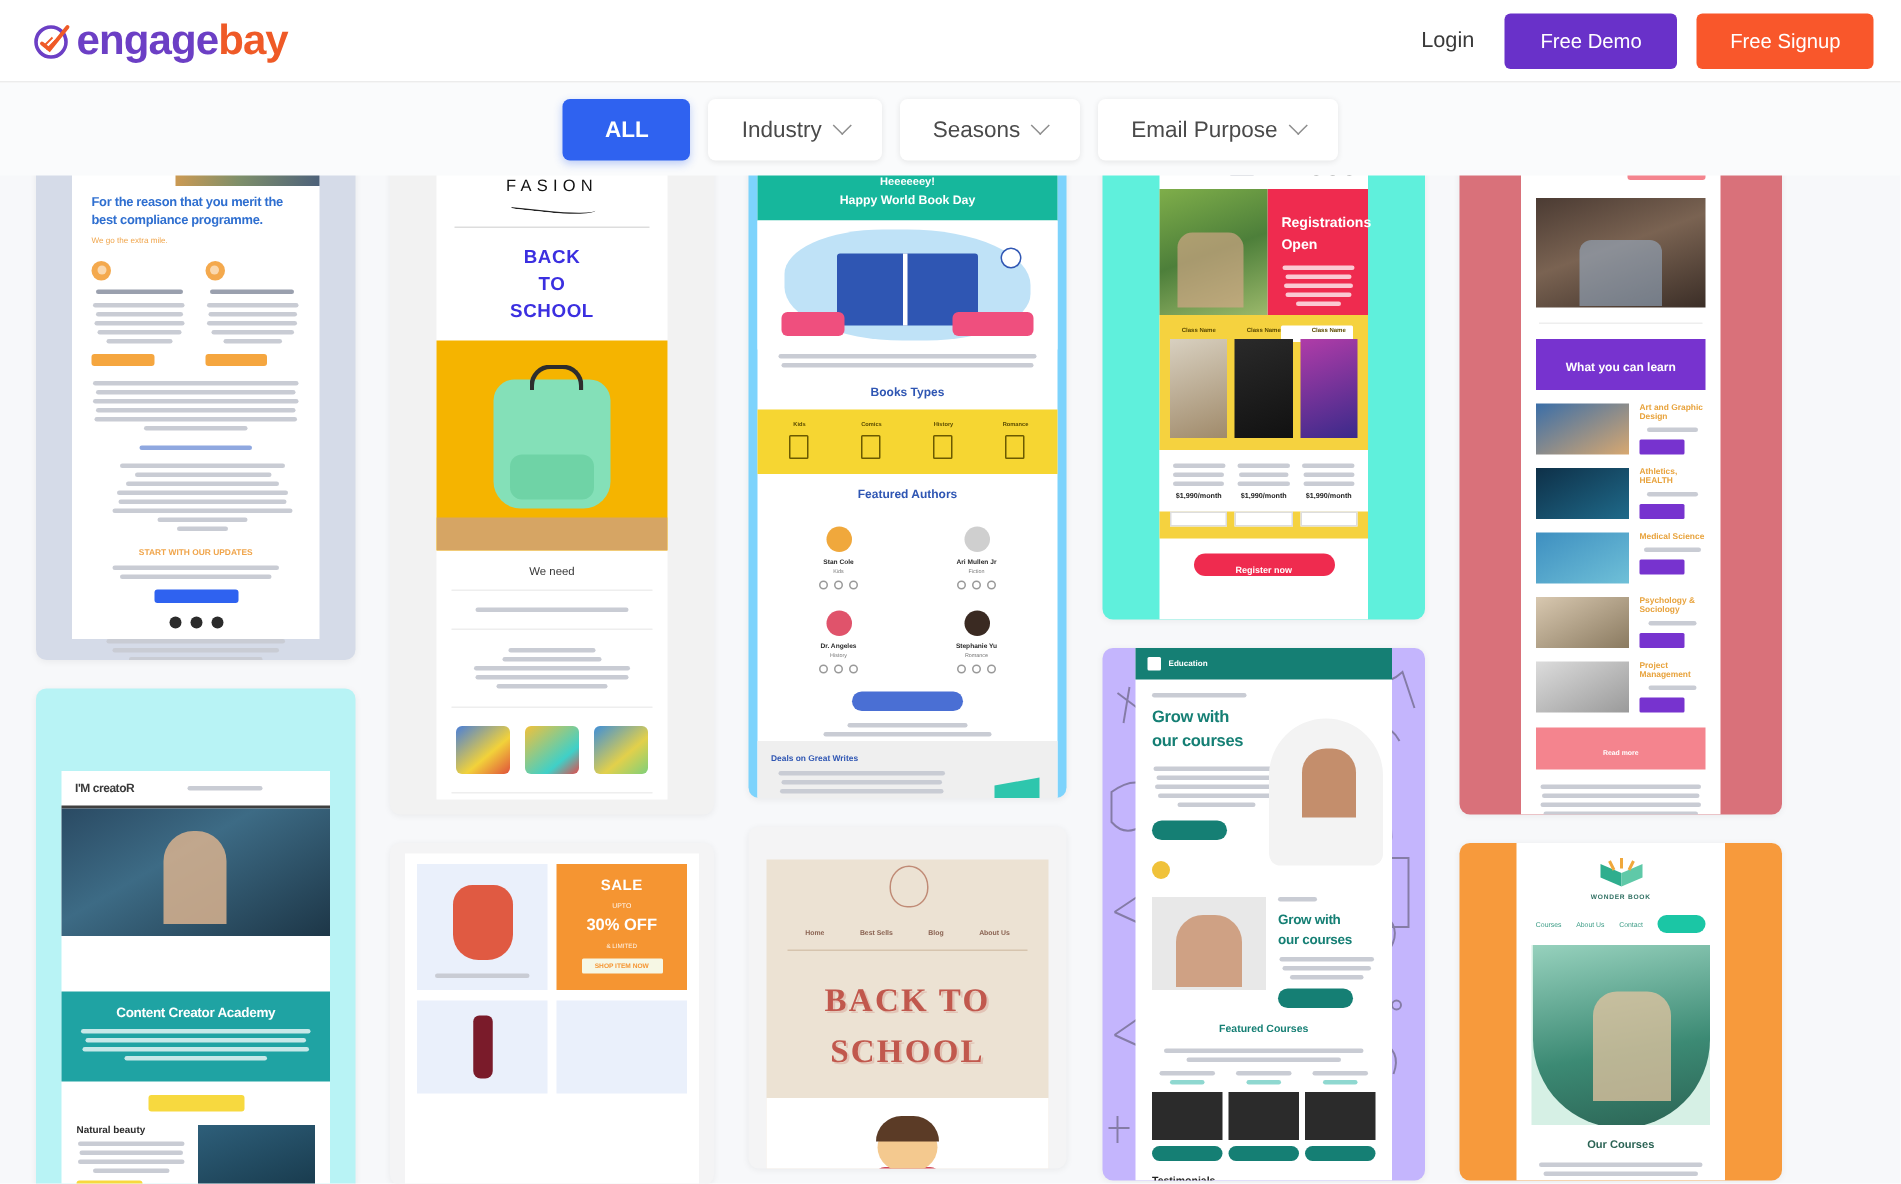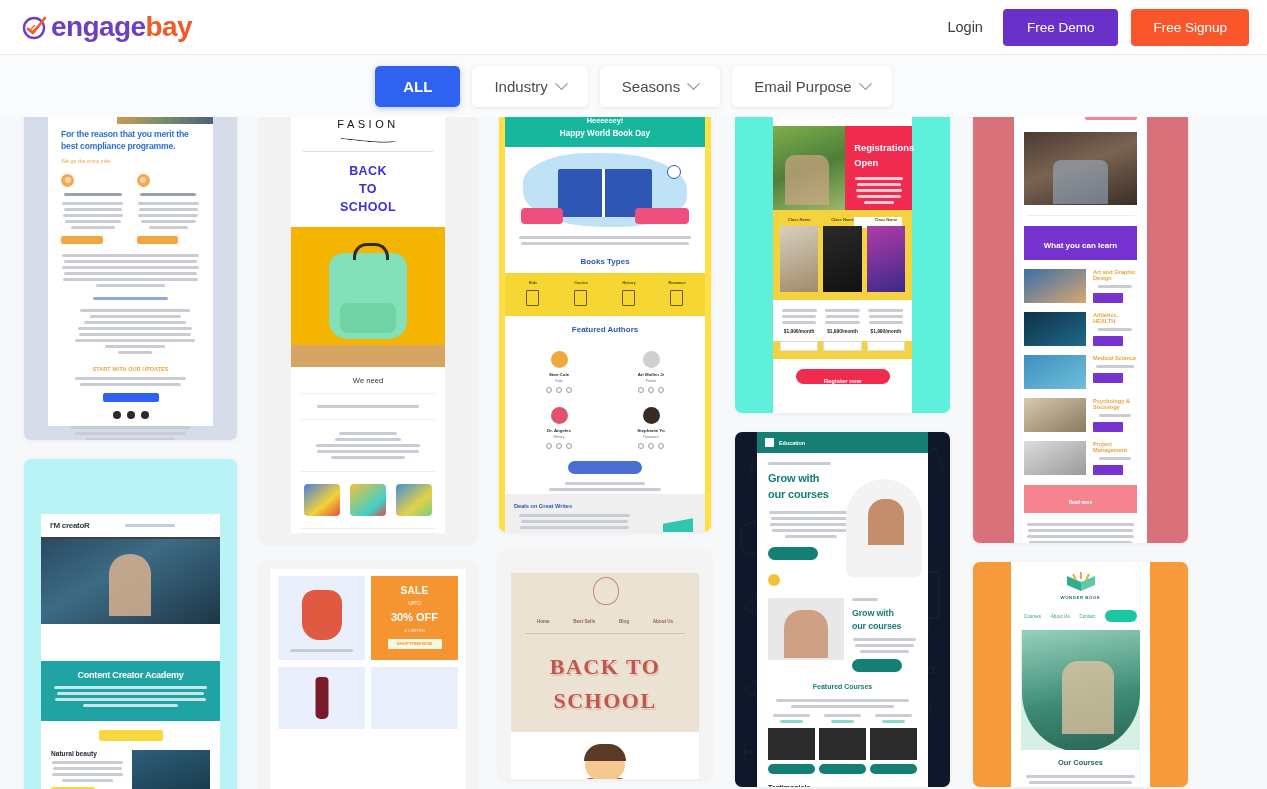--- a/index.html
+++ b/index.html
@@ -211,21 +211,21 @@
   .c4-sale .s2 { font-size:4.6px; margin-top:5px; opacity:.92;}
   .c4-sale .s3 { font-size:11px; font-weight:bold; margin-top:5px;}
   .c4-sale .s4 { font-size:4.2px; margin-top:5px; opacity:.9;}
   .c4-sale .s5 { background:#f6f7e4; color:#f59532; font-size:4.4px; font-weight:bold; width:54px; height:10px; line-height:10px; margin:6px auto 0; border-radius:1px;}
   .c4-grid2 { display:flex; gap:6px; padding:0 8px 8px; }
   .c4-b1 { flex:1; background:#eaf0fb; height:62px; position:relative;}
   .c4-b1 .bot { position:absolute; left:50%; top:10px; transform:translateX(-50%); width:13px; height:42px; background:#7a1b2a; border-radius:4px 4px 5px 5px;}
   .c4-b2 { flex:1; background:#eaf0fb; height:62px; position:relative;}
 
   
-  .card5 { background:#fde047; padding:8px 0 0 0; }
+  .card5 { background:#7dd3fc; padding:8px 0 0 0; }
   .card5 .sheet { background:#fff; margin:0 6px; }
   .c5-band { background:#16b79c; text-align:center; padding:8px 6px 9px; }
   .c5-band .a { color:#fff; font-size:7.4px; font-weight:bold; }
   .c5-band .b { color:#fff; font-size:8.2px; font-weight:bold; margin-top:4px;}
   .c5-ill { height:86px; background:#fff; position:relative; }
   .c5-blob { position:absolute; left:9%; top:6px; width:82%; height:74px; background:#bfe2f7; border-radius:40% 50% 42% 48%;}
   .c5-shelf { position:absolute; left:50%; transform:translateX(-50%); top:22px; width:94px; height:48px; background:#2f56b3; border-radius:2px;}
   .c5-shelf:before{content:"";position:absolute;left:47%;top:0;width:3px;height:100%;background:#fff;}
   .c5-sofa { position:absolute; left:16px; bottom:9px; width:42px; height:16px; background:#ef4f7e; border-radius:4px;}
   .c5-sofa2{ position:absolute; right:16px; bottom:9px; width:54px; height:16px; background:#ef4f7e; border-radius:4px;}
@@ -283,21 +283,21 @@
   .c7-row .cl .im { height:66px; }
   .c7-white { background:#fff; display:flex; gap:5px; padding:6px 7px 7px; }
   .c7-white .pc { flex:1; text-align:center; }
   .c7-white .pr { font-size:4.8px; font-weight:bold; color:#222; margin-top:5px;}
   .c7-btns { display:flex; gap:5px; padding:0 7px 8px; background:#f5d23f;}
   .c7-btns div { flex:1; background:#fff; height:10px; border:.7px solid #ddd;}
   .c7-reg { background:#ef2b4f; width:94px; height:15px; border-radius:8px; margin:10px auto; text-align:center;}
   .c7-reg span { color:#fff; font-size:6px; font-weight:bold; line-height:15px;}
 
   
-  .card8 { background:#0f172a; }
+  .card8 { background:#c4b5fd; }
   .c8-doodle { position:absolute; inset:0; opacity:.55; }
   .card8 .sheet { background:#fff; margin:0 22px; position:relative; z-index:2;}
   .c8-bar { background:#157f74; display:flex; align-items:center; gap:5px; padding:6px 8px; }
   .c8-bar .ic { width:9px; height:9px; background:#fff; border-radius:1px;}
   .c8-bar span { color:#fff; font-size:5.4px; font-weight:bold;}
   .c8-body { padding:9px 11px 0; position:relative; }
   .c8-h { color:#157f74; font-size:11px; font-weight:bold; line-height:1.45; letter-spacing:-.2px; margin-top:6px;}
   .c8-btn { background:#157f74; width:50px; height:13px; border-radius:7px; margin-top:9px;}
   .c8-pic { position:absolute; right:6px; top:26px; width:76px; height:98px; background:#f3f3f3; border-radius:40px 40px 8px 8px;}
   .c8-pic:after{content:"";position:absolute;left:22px;top:20px;width:36px;height:46px;background:#c48e6c;border-radius:16px 16px 0 0;}

